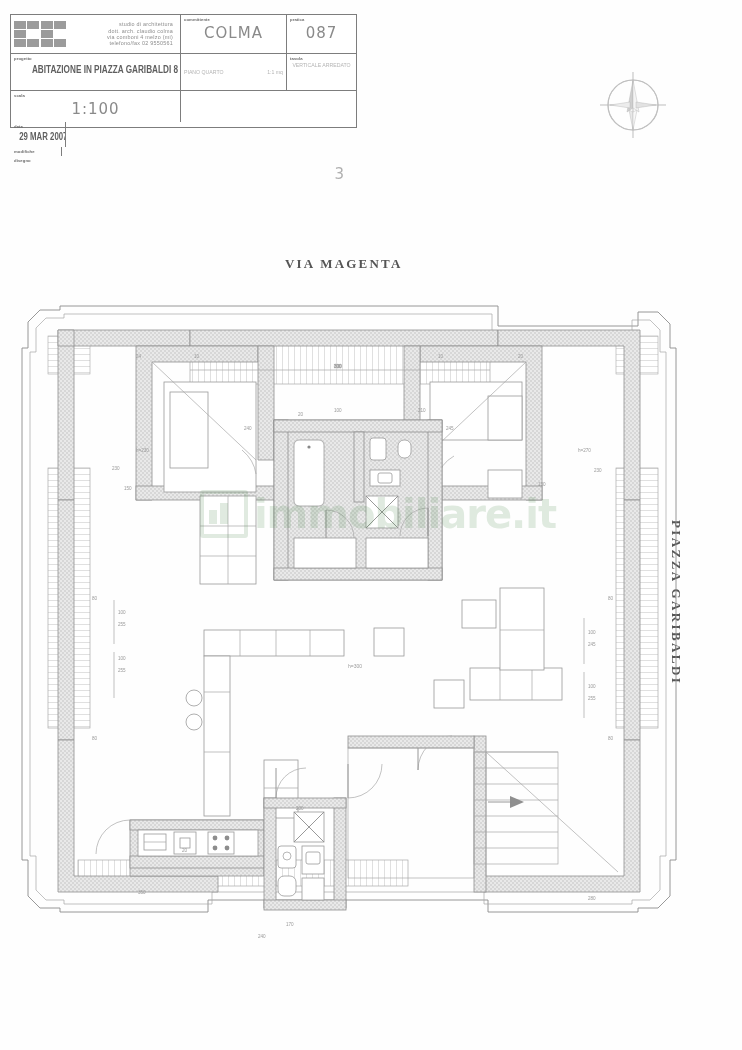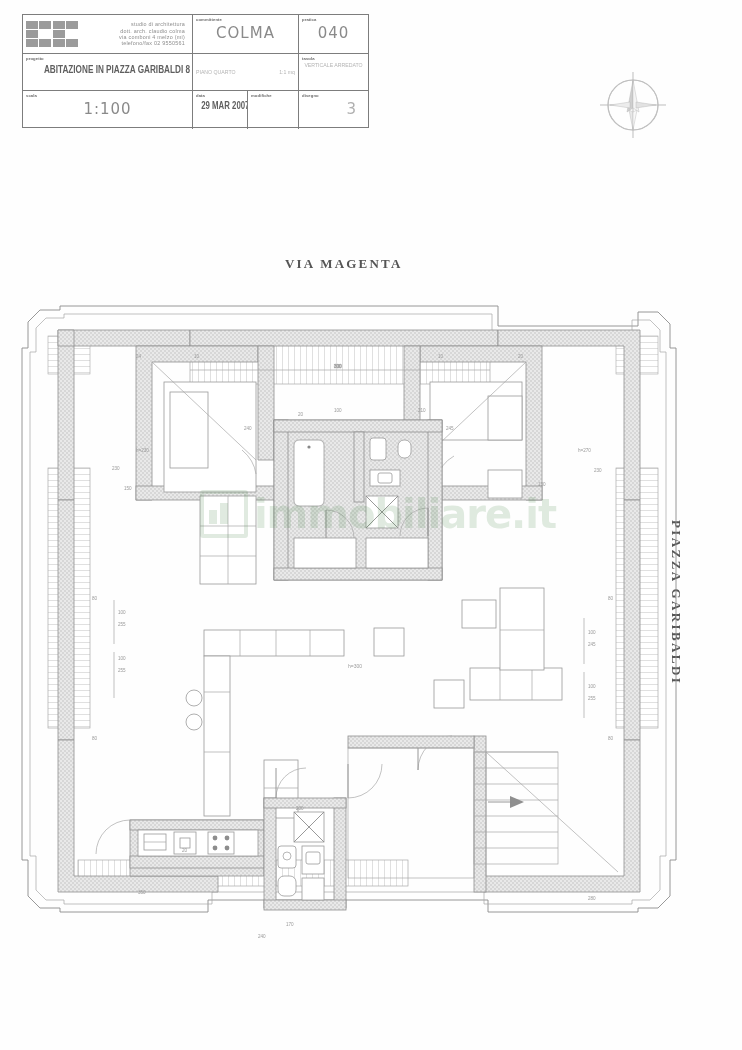--- a/index.html
+++ b/index.html
@@ -8,26 +8,26 @@
     width:742px;height:1050px;
     font-family:"Liberation Sans", sans-serif;
     color:#4a4a4a;
     position:relative;
     overflow:hidden;
   }
   .page{position:absolute;inset:0;background:#fefefe;}
 
   
   .titleblock{
-    position:absolute;left:22px;top:14px;width:345px;height:112px;
+    position:absolute;left:10px;top:14px;width:345px;height:112px;
     border:1px solid #7d7d7d;background:#fff;
     display:flex;flex-direction:column;
   }
   .tb-row{display:flex;flex:1;border-bottom:1px solid #7d7d7d;}
-  .tb-row:last-child{border-bottom:none;}
+  .tb-row:last-child{border-bottom:none;flex-direction:column;}
   .tb-cell{position:relative;border-right:1px solid #7d7d7d;box-sizing:border-box;padding:2px 3px;overflow:hidden;}
   .tb-cell:last-child{border-right:none;}
   .tb-label{font-size:4.2px;letter-spacing:.1px;color:#6a6a6a;line-height:5px;
     font-weight:700;text-transform:lowercase;white-space:nowrap;}
   .tb-big{font-size:15px;color:#8a8a8a;text-align:center;letter-spacing:1px;
     line-height:22px;font-family:"DejaVu Sans",sans-serif;}
   .tb-cond{font-size:10.5px;color:#5f5f5f;text-align:center;line-height:16px;
     transform:scaleX(.78);transform-origin:center;white-space:nowrap;font-weight:700;}
   .tb-small{font-size:5.6px;color:#9a9a9a;line-height:9px;letter-spacing:.2px;}
   .tb-faint{font-size:5.2px;color:#b4b4b4;line-height:8px;}
@@ -95,21 +95,21 @@
           <div>via comboni 4   melzo (mi)</div>
           <div>telefono/fax   02 9550561</div>
         </div>
       </div>
       <div class="tb-cell" style="width:106px;">
         <div class="tb-label">committente</div>
         <div class="tb-big">COLMA</div>
       </div>
       <div class="tb-cell" style="flex:1;">
         <div class="tb-label">pratica</div>
-        <div class="tb-big">040</div>
+        <div class="tb-big">087</div>
       </div>
     </div>
 
     <div class="tb-row" style="flex:0 0 36px;">
       <div class="tb-cell" style="width:170px;">
         <div class="tb-label">progetto</div>
         <div class="tb-cond">ABITAZIONE IN PIAZZA GARIBALDI 8 A MELZO</div>
       </div>
       <div class="tb-cell" style="width:106px;display:flex;align-items:center;justify-content:space-between;">
         <div class="tb-faint">PIANO QUARTO</div>

